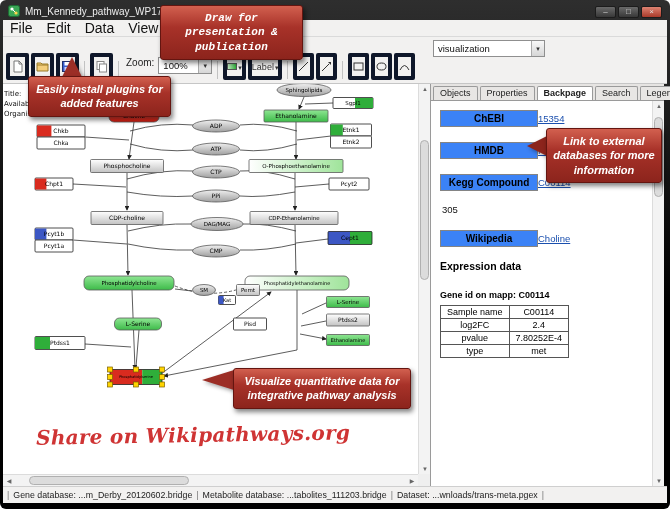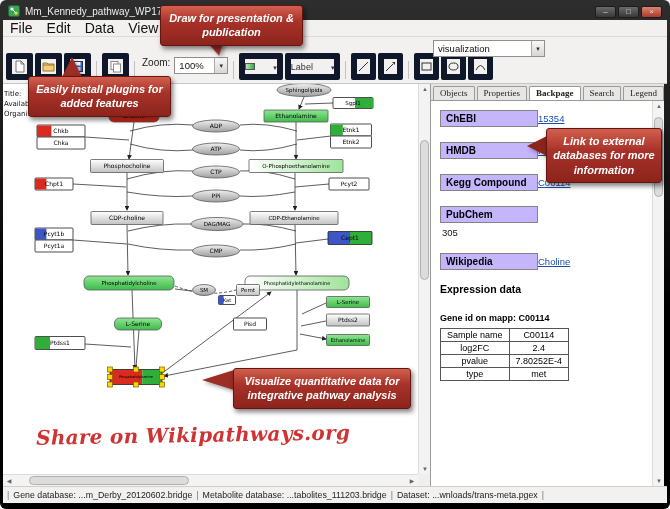--- a/index.html
+++ b/index.html
@@ -15,22 +15,22 @@
   .wb { width:21px; height:12px; font-size:8px; line-height:10px; text-align:center; color:#ddd;
     background:linear-gradient(#6a6a6a,#383838); border:1px solid #1c1c1c; border-radius:2px; }
   .wb-close { background:linear-gradient(#de8372,#a83a2a); }
   
   .menubar { position:absolute; left:3px; top:20px; right:3px; height:17px; background:#f2f1f0;
     border-bottom:1px solid #dadada; display:flex; align-items:center; font-size:14px; color:#111; }
   .menu-item { padding:1px 7px; }
   
   .toolbar { position:absolute; left:3px; top:37px; right:3px; height:47px; background:#f2f1f0;
     border-bottom:1px solid #c6c6c6; display:flex; align-items:flex-end; gap:2px; padding:0 3px 3px; }
-  .tb { height:27px; min-width:21px; background:#f2f1f0; border:6px solid #0f172a; border-radius:2px;
-    display:flex; align-items:center; justify-content:center; font-size:9px; gap:18px; color:#333; }
+  .tb { height:27px; min-width:21px; background:#f2f1f0; border:4px solid #0f172a; border-radius:2px;
+    display:flex; align-items:center; justify-content:center; font-size:9px; gap:1px; color:#333; }
   .tsep { width:1px; height:18px; background:#c2c2c2; margin:0 3px 1px; align-self:flex-end; }
   .zoom-label { font-size:10px; margin:0 2px 12px 2px; color:#222; }
   .combo { height:17px; background:#fff; border:1px solid #8f8f8f; display:flex; align-items:center;
     font-size:9.5px; padding-left:4px; margin-bottom:6px; color:#111; }
   .combo-arr { margin-left:auto; width:13px; height:100%;
     background:linear-gradient(#f8f8f8,#d6d6d6); border-left:1px solid #aaa; display:flex;
     align-items:center; justify-content:center; }
   .combo-arr::before { content:"▾"; font-size:7px; color:#333; }
   .combo.zoom { width:54px; }
   .viz-combo { position:absolute; left:433px; top:40px; width:112px; z-index:5; }
@@ -49,29 +49,29 @@
   .thumb-h { position:absolute; top:1px; bottom:1px; left:26px; width:160px; background:#dcdcdc;
     border:1px solid #b0b0b0; border-radius:5px; }
   .sb-arr { position:absolute; width:12px; height:10px; text-align:center; color:#666; font-size:6px; line-height:10px; }
   .sb-arr.up { top:0; } .sb-arr.up::before { content:"▲"; }
   .sb-arr.down { bottom:0; } .sb-arr.down::before { content:"▼"; }
   .sb-arr.left { left:0; height:12px; line-height:12px; } .sb-arr.left::before { content:"◀"; }
   .sb-arr.right { right:0; height:12px; line-height:12px; } .sb-arr.right::before { content:"▶"; }
   
   .sidebar { position:absolute; left:430px; top:84px; width:234px; height:402px; background:#f2f1f0;
     border-left:1px solid #9a9a9a; }
-  .tabs { display:flex; height:17px; background:#e6e4e2; border-bottom:1px solid #9a9a9a; padding-top:2px;font-family:Liberation Serif, serif; }
+  .tabs { display:flex; height:17px; background:#e6e4e2; border-bottom:1px solid #9a9a9a; padding-top:2px; }
   .tab { font-size:9px; padding:1px 6px 0; border:1px solid #9a9a9a; border-bottom:none;
     background:#e8e6e4; margin-left:2px; border-radius:2px 2px 0 0; color:#222; }
   .tab.selected { background:#fff; font-weight:bold; }
   .bp-content { position:absolute; left:0; top:17px; right:12px; bottom:0; background:#fff;
     padding:7px 9px; overflow:hidden; }
   .bp-section { margin-bottom:13px; }
-  .bp-header { display:inline-block; min-width:98px; border:1px solid #848484; background:#c4b5fd;
-    font-weight:bold; font-size:10px; padding:2px 5px; color:#000; }
+  .bp-header { display:inline-block; min-width:98px; border:1px solid #848484; background:#3b82f6;
+    font-weight:bold; font-size:10px; padding:2px 5px; color:#000;text-align:center; }
   .bp-link { display:inline-block; margin-top:4px; margin-left:0; color:#1a4fae;
     text-decoration:underline; font-size:9.5px; }
   .bp-plain { margin-top:4px; margin-left:2px; font-size:9.5px; color:#111; }
   .bp-exp-title { font-weight:bold; font-size:10.5px; color:#000; }
   .bp-geneid { font-weight:bold; font-size:9px; margin-top:18px; color:#000; }
   .exp-table { border-collapse:collapse; margin-top:5px; }
   .exp-table td { border:1px solid #555; font-size:9px; padding:1px 6px; text-align:center;
     min-width:58px; height:13px; color:#000; }
   .sidebar-sb { position:absolute; top:17px; right:0; bottom:0; width:12px; background:#f3f3f3;
     border-left:1px solid #dcdcdc; }
@@ -79,21 +79,21 @@
   
   .statusbar { position:absolute; left:3px; top:486px; right:3px; height:17px; background:#f2f1f0;
     border-top:1px solid #cfcfcf; display:flex; align-items:center; font-size:8.8px; color:#222;
     padding:0 4px; gap:4px; white-space:nowrap; overflow:hidden; }
   .sb-sep { color:#777; }
   
   .callout { position:absolute; z-index:60; background:linear-gradient(180deg,#d2604f,#a83229 40%,#8c241c);
     border:1px solid #641510; border-radius:3px; color:#fff; font-weight:bold; font-style:italic;
     font-size:11px; line-height:1.3; text-align:center; padding:5px 6px;
     box-shadow:2px 3px 5px rgba(0,0,0,.5); }
-  #callout-draw { left:160px; top:5px; width:143px; }
+  #callout-draw { left:160px; top:5px; width:143px;font-family:Liberation Mono, monospace; }
   #callout-plugins { left:28px; top:76px; width:143px; }
   #callout-dblink { left:546px; top:128px; width:116px; }
   #callout-viz { left:233px; top:368px; width:178px; }
   .arrow { position:absolute; z-index:59; width:0; height:0; filter:drop-shadow(2px 2px 2px rgba(0,0,0,.4)); }
   #arrow-draw { left:206px; top:36px; border-left:11px solid transparent; border-right:11px solid transparent;
     border-top:20px solid #9c2e26; transform:rotate(-12deg); }
   #arrow-plugins { left:62px; top:57px; border-left:10px solid transparent; border-right:10px solid transparent;
     border-bottom:20px solid #9c2e26; }
   #arrow-dblink { left:527px; top:136px; border-top:10px solid transparent; border-bottom:10px solid transparent;
     border-right:20px solid #8c241c; }
@@ -458,21 +458,21 @@
         <div class="tab">Properties</div>
         <div class="tab selected">Backpage</div>
         <div class="tab">Search</div>
         <div class="tab">Legend</div>
       </div>
     <div class="bp-content">
       <div id="bp-sections">
           <div class="bp-section"><div class="bp-header">ChEBI</div><a class="bp-link" href="#">15354</a></div>
           <div class="bp-section"><div class="bp-header">HMDB</div><a class="bp-link" href="#">HMDB00097</a></div>
           <div class="bp-section"><div class="bp-header">Kegg Compound</div><a class="bp-link" href="#">C00114</a></div>
-          <div class="bp-section"><div class="bp-header">PubChem</div><div class="bp-plain">305</div></div>
+          <div class="bp-section"><div class="bp-plain">305</div></div>
           <div class="bp-section"><div class="bp-header">Wikipedia</div><a class="bp-link" href="#">Choline</a></div>
         </div>
       <div class="bp-exp-title">Expression data</div>
       <div class="bp-geneid">Gene id on mapp: C00114</div>
       <table class="exp-table">
           <tbody id="exp-tbody">
             <tr>
               <td>Sample name</td>
               <td>C00114</td>
             </tr>

